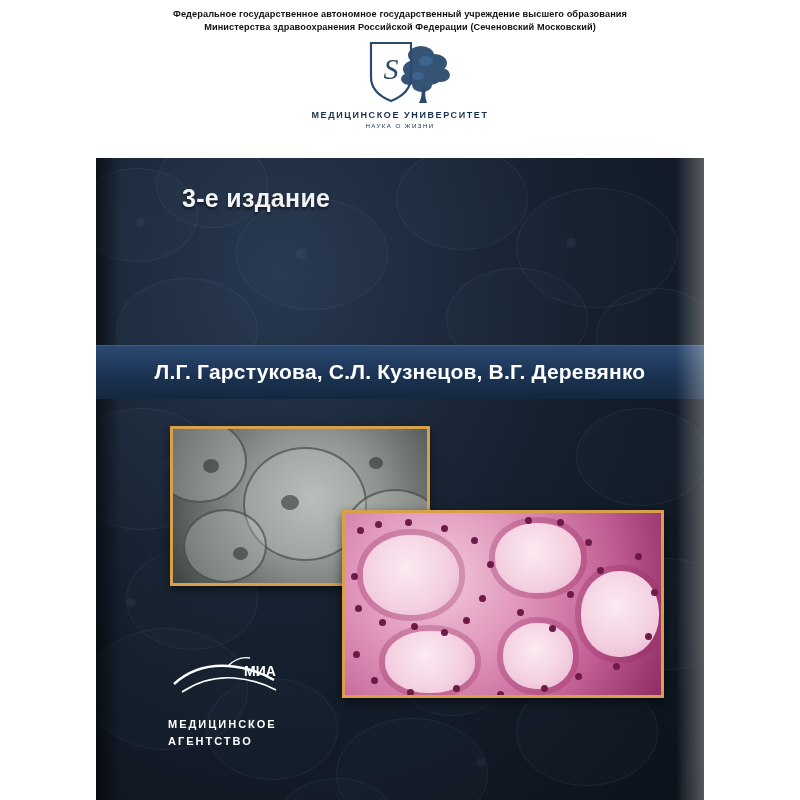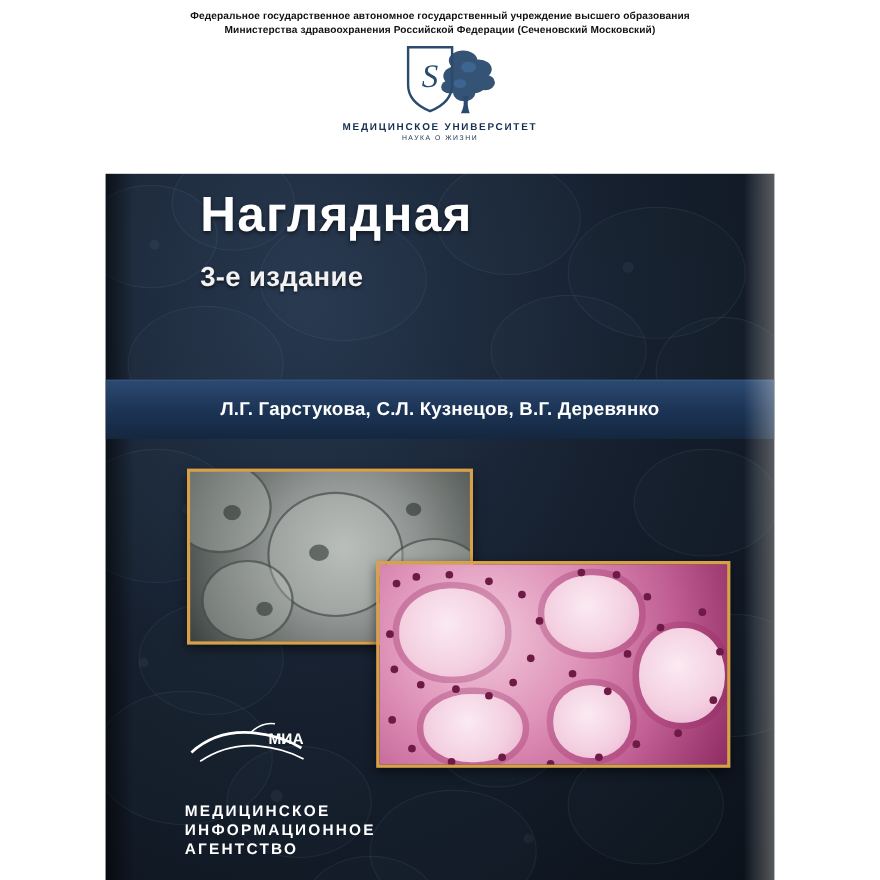--- a/index.html
+++ b/index.html
@@ -139,21 +139,21 @@
     background: linear-gradient(to bottom, #2c4a72 0%, #1b3354 55%, #14273f 100%);
     box-shadow: 0 1px 0 rgba(255,255,255,0.10) inset;
   }
   .authors-text {
     position: absolute;
     left: 0; right: 0;
     top: 50%;
     transform: translateY(-50%);
     text-align: center;
     color: #ffffff;
-    font-size: 17px;
+    font-size: 21px;
     font-weight: bold;
     letter-spacing: 0.2px;
     white-space: nowrap;
   }
 
   
   .micro {
     position: absolute;
     border: 3px solid #d8a04a;
     box-sizing: border-box;
@@ -208,23 +208,23 @@
     left: 72px;
     top: 492px;
     width: 260px;
     text-align: left;
   }
   .pub-mark {
     width: 120px;
     height: 54px;
   }
   .pub-name {
-    margin-top: 20px;
+    margin-top: 8px;
     color: #ffffff;
-    font-size: 14px;
+    font-size: 11px;
     font-weight: bold;
     letter-spacing: 2px;
     line-height: 17px;
   }
 
   
   .margin-left, .margin-right {
     position: absolute;
     top: 0;
     width: 96px;
@@ -323,21 +323,20 @@
       <div class="dot" style="left:150px; top:560px; width:11px; height:11px;"></div>
       <div class="dot" style="left:520px; top:450px; width:10px; height:10px;"></div>
       <div class="dot" style="left:380px; top:600px; width:9px;  height:9px;"></div>
     </div>
 
     <div class="spine-shade"></div>
     <div class="edge-shade"></div>
 
     <div class="title-block">
       <div class="title-main">
-        <span class="l1">Наглядная</span>
       </div>
       <div class="edition">3-е издание</div>
     </div>
 
     <div class="authors-bar">
       <div class="authors-text">Л.Г. Гарстукова, С.Л. Кузнецов, В.Г. Деревянко</div>
     </div>
 
     <div class="micro micro-gray">
       <div class="g-cell" style="left:70px;  top:18px;  width:120px; height:110px;"></div>
@@ -392,21 +391,20 @@
 
     <div class="publisher">
       <svg class="pub-mark" viewBox="0 0 120 54">
         <path d="M6 34 q22 -20 54 -18 q26 2 46 14" fill="none" stroke="#ffffff" stroke-width="2.4"></path>
         <path d="M14 42 q24 -16 52 -14 q24 2 42 12" fill="none" stroke="#ffffff" stroke-width="1.6"></path>
         <path d="M60 16 q10 -10 22 -8" fill="none" stroke="#ffffff" stroke-width="1.4"></path>
         <text x="92" y="26" text-anchor="middle" font-family="Liberation Sans, sans-serif" font-size="14" font-weight="bold" fill="#ffffff">МИА</text>
       </svg>
       <div class="pub-name">
         <div>МЕДИЦИНСКОЕ</div>
-        <div>ИНФОРМАЦИОННОЕ</div>
         <div>АГЕНТСТВО</div>
       </div>
     </div>
 
   </div>
 
   <div class="paper-edge"></div>
 </div>
 
 </body></html>

